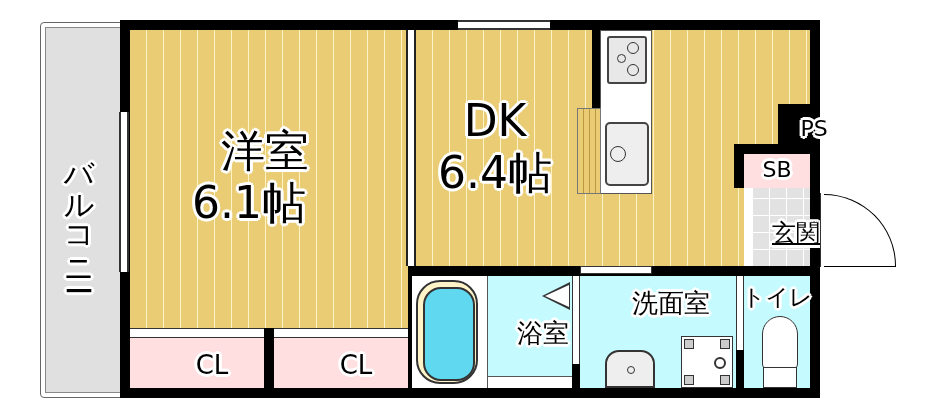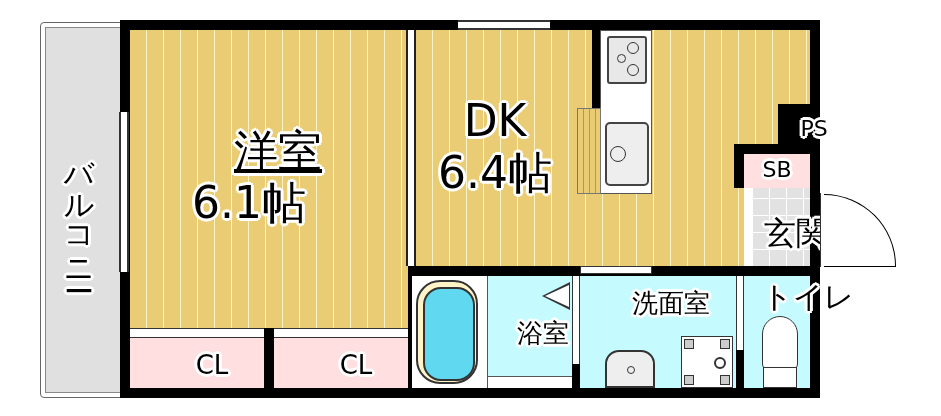--- a/index.html
+++ b/index.html
@@ -18,21 +18,21 @@
 <body>
 
 <div class="abs" style="left:40px;top:22px;width:86px;height:376px;border:1px solid #666;border-radius:4px;background:#fff;padding:4px;">
   <div style="width:100%;height:100%;background:#e0e0e0;border:1px solid #888;box-sizing:border-box;"></div>
 </div>
 <div class="lbl" style="left:64px;top:140px;width:30px;font-size:30px;line-height:30px;writing-mode:vertical-rl;">バルコニー</div>
 
 <div class="abs wall" style="left:120px;top:20px;width:700px;height:378px;"></div>
 
 <div class="abs wood" style="left:130px;top:30px;width:278px;height:298px;"></div>
-<div class="lbl big" style="left:213px;top:126px;width:130px;text-decoration:underline;">洋室</div>
+<div class="lbl big" style="left:200px;top:126px;width:130px;">洋室</div>
 <div class="lbl big" style="left:184px;top:178px;width:130px;">6.1帖</div>
 
 <div class="abs win-v" style="left:119px;top:112px;width:10px;height:160px;"></div>
 
 <div class="abs win-v" style="left:406px;top:30px;width:10px;height:236px;background:#fff;border-left:2px solid #222;border-right:2px solid #222;"></div>
 
 <div class="abs wood" style="left:416px;top:30px;width:394px;height:236px;"></div>
 <div class="lbl big" style="left:430px;top:96px;width:130px;">DK</div>
 <div class="lbl big" style="left:425px;top:148px;width:140px;">6.4帖</div>
 
@@ -51,21 +51,21 @@
 <div class="abs wood" style="left:577px;top:108px;width:24px;height:86px;border:1px solid #777;background-image:repeating-linear-gradient(90deg,transparent 0,transparent 5px,#b9993e 5px,#b9993e 6px);"></div>
 
 <div class="abs" style="left:778px;top:104px;width:42px;height:42px;background:#000;"></div>
 <div class="lbl mid" style="left:778px;top:114px;width:42px;font-size:22px;">PS</div>
 
 <div class="abs" style="left:734px;top:144px;width:86px;height:44px;background:#000;"></div>
 <div class="abs" style="left:744px;top:154px;width:66px;height:34px;background:#ffdfdf;"></div>
 <div class="lbl" style="left:744px;top:156px;width:66px;font-size:22px;line-height:28px;">SB</div>
 
 <div class="abs" style="left:744px;top:188px;width:66px;height:78px;background-color:#e2e2e2;background-image:repeating-linear-gradient(90deg,transparent 0,transparent 16px,#fff 16px,#fff 17px),repeating-linear-gradient(0deg,transparent 0,transparent 16px,#fff 16px,#fff 17px);border-left:9px solid #fff;"></div>
-<div class="lbl mid" style="left:748px;top:218px;width:66px;font-size:32px;">玄関</div>
+<div class="lbl mid" style="left:748px;top:218px;width:66px;font-size:24px;text-decoration:underline;">玄関</div>
 
 <div class="abs" style="left:820px;top:193px;width:4px;height:74px;background:#fff;border-left:1px solid #333;"></div>
 <div class="abs" style="left:824px;top:194px;width:72px;height:72px;border-top:1px solid #000;border-right:1px solid #000;border-top-right-radius:72px;background:#fff;"></div>
 <div class="abs" style="left:824px;top:266px;width:72px;height:1px;background:#000;"></div>
 
 <div class="abs" style="left:130px;top:328px;width:134px;height:10px;background:#fff;border-top:1px solid #333;border-bottom:1px solid #333;"></div>
 <div class="abs" style="left:130px;top:338px;width:134px;height:50px;background:#ffdfdf;"></div>
 <div class="lbl mid" style="left:130px;top:350px;width:134px;">CL</div>
 
 <div class="abs" style="left:274px;top:328px;width:134px;height:10px;background:#fff;border-top:1px solid #333;border-bottom:1px solid #333;"></div>
@@ -92,15 +92,15 @@
 <div class="abs" style="left:681px;top:336px;width:52px;height:52px;background:#fff;border:1px solid #333;">
   <div style="position:absolute;left:2px;top:2px;width:8px;height:8px;background:#ccc;border:1px solid #333;"></div>
   <div style="position:absolute;right:2px;top:2px;width:8px;height:8px;background:#ccc;border:1px solid #333;"></div>
   <div style="position:absolute;left:2px;bottom:2px;width:8px;height:8px;background:#ccc;border:1px solid #333;"></div>
   <div style="position:absolute;right:2px;bottom:2px;width:8px;height:8px;background:#ccc;border:1px solid #333;"></div>
   <div style="position:absolute;right:6px;top:20px;width:8px;height:8px;border:2px solid #333;border-radius:50%;"></div>
 </div>
 
 <div class="abs" style="left:736px;top:276px;width:8px;height:74px;background:#fff;border-left:1px solid #333;border-right:1px solid #333;"></div>
 <div class="abs" style="left:744px;top:276px;width:66px;height:112px;background:#c5fbff;"></div>
-<div class="lbl" style="left:742px;top:284px;width:70px;font-size:30px;line-height:26px;margin-left:20px;">トイレ</div>
+<div class="lbl" style="left:742px;top:284px;width:70px;font-size:23px;line-height:26px;">トイレ</div>
 <div class="abs" style="left:762px;top:316px;width:36px;height:54px;background:#fff;border:1px solid #333;border-radius:18px 18px 6px 6px;"></div>
 <div class="abs" style="left:763px;top:367px;width:34px;height:21px;background:#fff;border:1px solid #333;"></div>
 
 </body></html>

